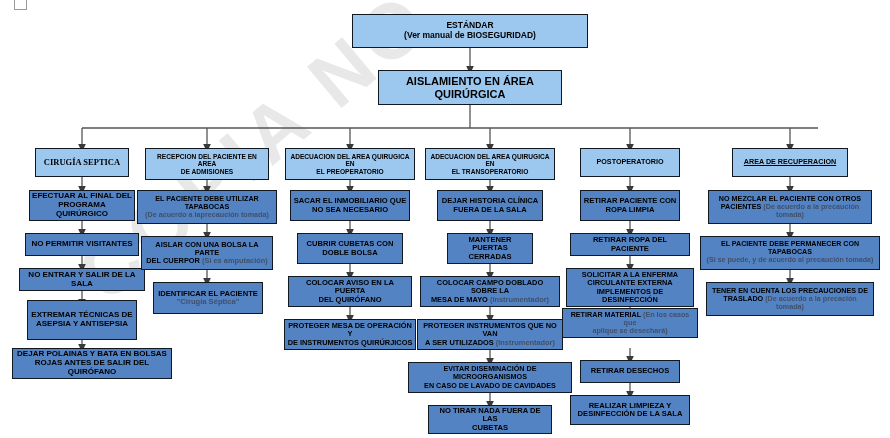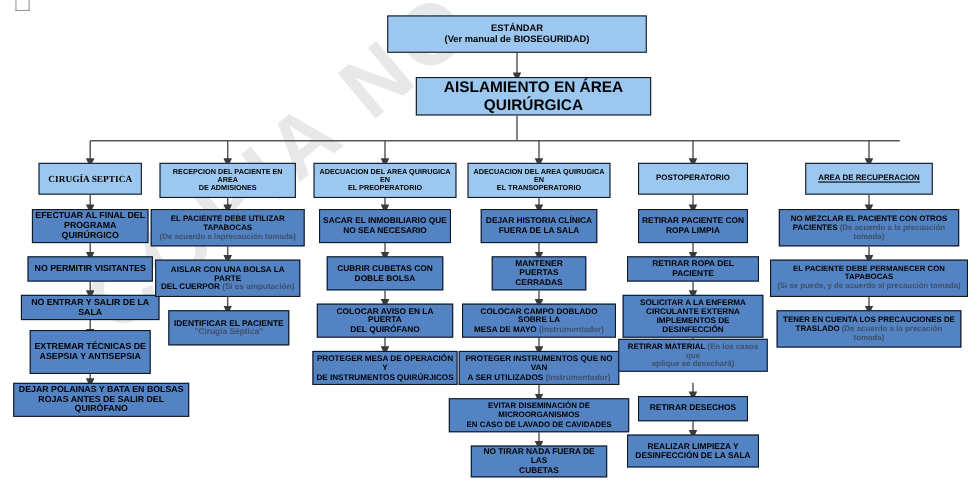--- a/index.html
+++ b/index.html
@@ -124,21 +124,21 @@
       <path d="M790,224 L790,236" marker-end="url(#ah)"></path>
       <path d="M790,270 L790,282" marker-end="url(#ah)"></path>
     </g>
   </svg>
 
   <div class="node head" style="left:352px;top:14px;width:236px;height:34px;font-size:8.5px;">
     <span class="ln">ESTÁNDAR</span>
     <span class="ln">(Ver manual de BIOSEGURIDAD)</span>
   </div>
 
-  <div class="node head" style="left:378px;top:70px;width:214px;height:35px;font-size:14px;">
+  <div class="node head" style="left:378px;top:70px;width:184px;height:35px;font-size:11px;">
     <span class="ln">AISLAMIENTO EN ÁREA QUIRÚRGICA</span>
   </div>
 
   <div class="node head" style="left:35px;top:148px;width:94px;height:29px;font-size:8.5px;font-family:Liberation Serif, serif;">
     <span class="ln">CIRUGÍA SEPTICA</span>
   </div>
   <div class="node body" style="left:29px;top:190px;width:106px;height:31px;font-size:8px;">
     <span class="ln">EFECTUAR AL FINAL DEL</span>
     <span class="ln">PROGRAMA QUIRÚRGICO</span>
   </div>

